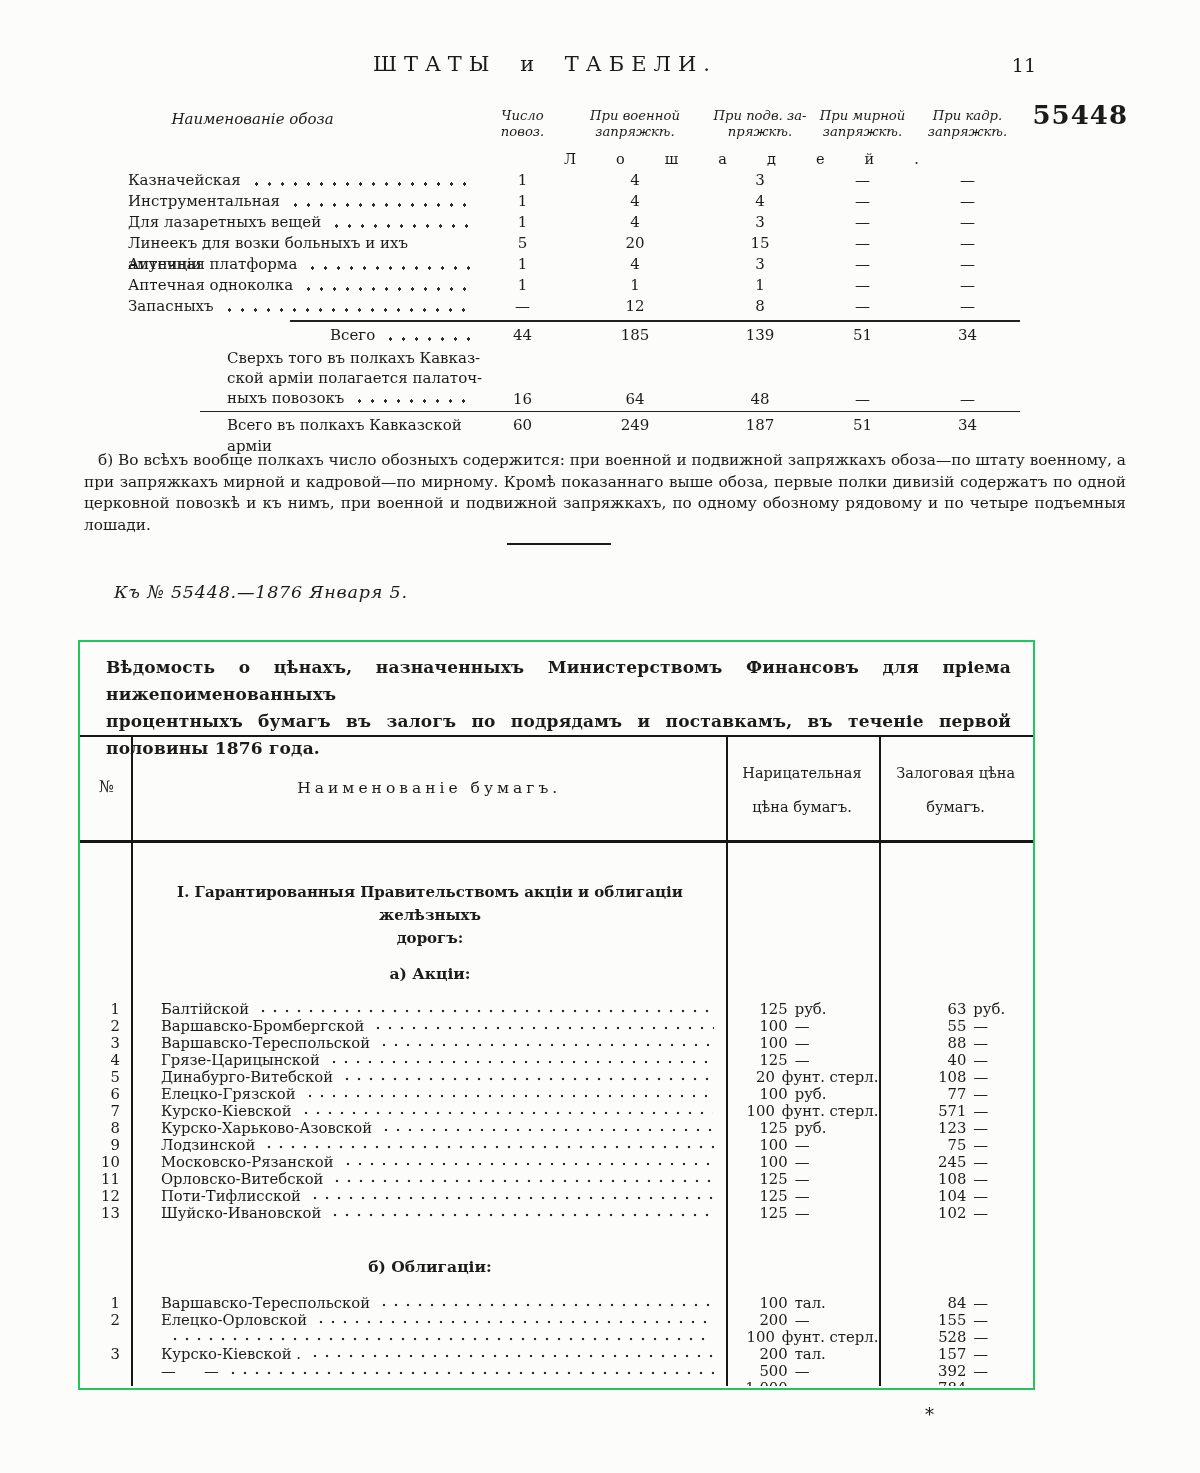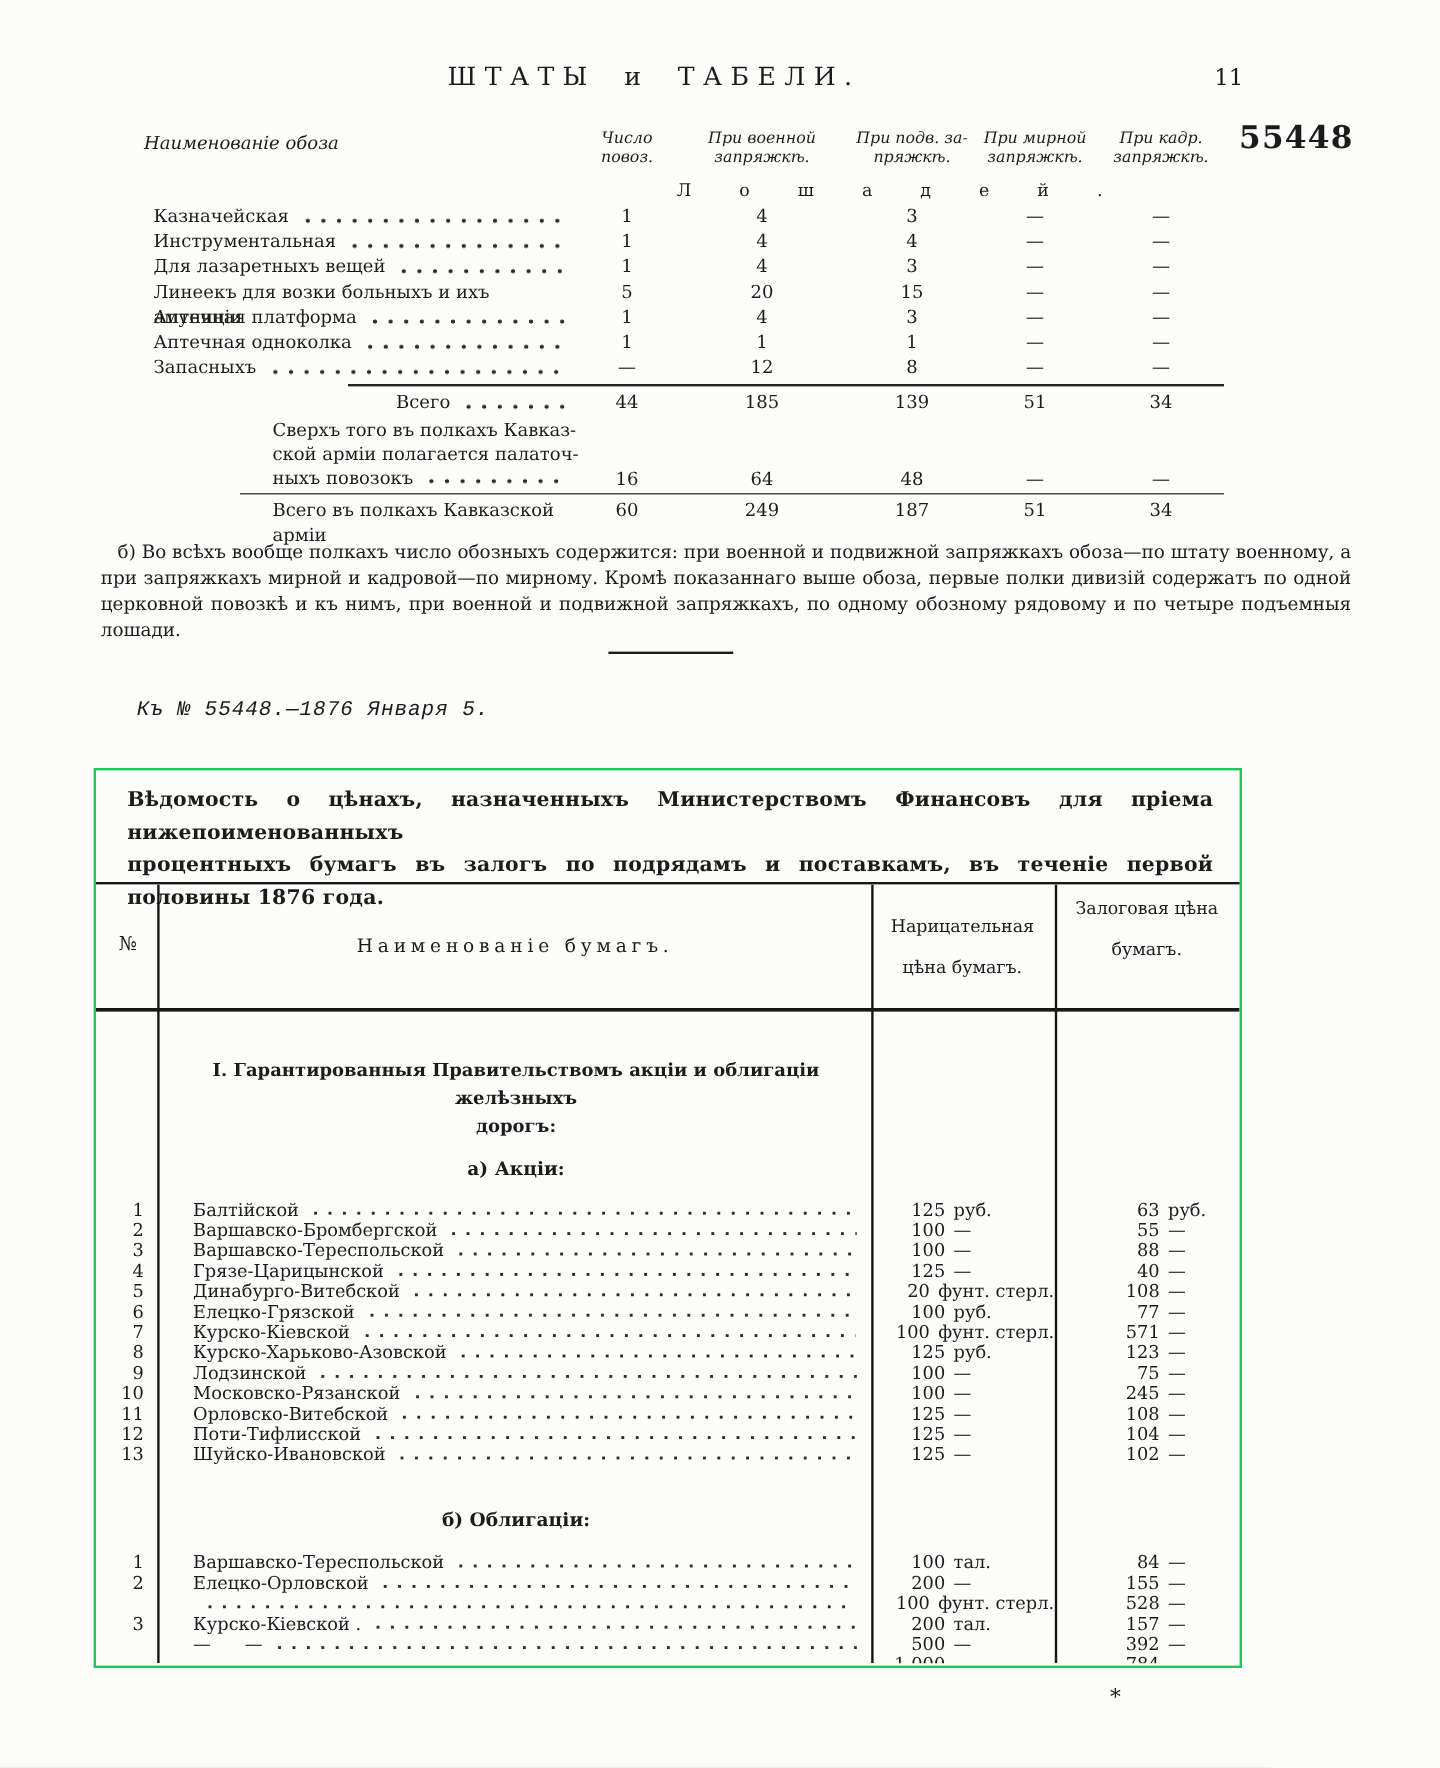--- a/index.html
+++ b/index.html
@@ -12,21 +12,21 @@
 
   
   .main-title { position:absolute; top:52px; left:0; right:110px; text-align:center;
     font-size:21px; letter-spacing:7px; word-spacing:10px; }
   .page-num { position:absolute; top:54px; right:164px; font-size:19px; }
   .doc-num { position:absolute; top:100px; right:72px; font-size:26px; font-weight:bold; letter-spacing:1px; }
 
   
   .tt { position:absolute; left:120px; top:106px; width:900px; font-size:15px; }
   .tt-head { display:flex; height:44px; }
-  .tt-nh { width:365px; font-style:italic; font-size:15px; text-align:left; padding:4px 100px 0 0; }
+  .tt-nh { width:365px; font-style:italic; font-size:15px; text-align:center; padding:4px 100px 0 0; }
   .tt-heads { display:flex; width:535px; }
   .tt-heads div.tt-ch:nth-of-type(1){ width:75px; }
   .tt-heads div.tt-ch:nth-of-type(2){ width:150px; }
   .tt-heads div.tt-ch:nth-of-type(3){ width:100px; }
   .tt-heads div.tt-ch:nth-of-type(4){ width:105px; }
   .tt-heads div.tt-ch:nth-of-type(5){ width:105px; }
   .tt-ch { font-style:italic; font-size:13.2px; line-height:16px; text-align:center; padding-top:2px; }
   .tt-horses { height:20px; line-height:18px; padding-left:444px; letter-spacing:40px; font-size:14.5px; }
   .tt-row { display:flex; height:21px; line-height:21px; }
   .tt-name { width:365px; display:flex; padding-left:8px; }
@@ -41,34 +41,34 @@
   .tt-name.tot { padding-left:210px;text-align:right; }
   .tt-extra { display:flex; align-items:flex-end; margin-top:2px; }
   .tt-name.ex { display:block; padding-left:107px; line-height:20px; }
   .exl { display:flex; }
   .tt-row.grand .tt-name { padding-left:107px; }
 
   
   .fnb { position:absolute; left:84px; top:450px; width:1042px; font-size:15.3px;
     line-height:21.6px; text-align:justify; text-indent:14px; }
   .divider { position:absolute; left:507px; top:543px; width:104px; height:2px; background:#1c1c1c; }
-  .ref { position:absolute; left:114px; top:582px; font-style:italic; font-size:17.5px; letter-spacing:0.8px;font-family:Liberation Mono, monospace; }
+  .ref { position:absolute; left:114px; top:582px; font-style:italic; font-size:17.5px; letter-spacing:0.8px; }
 
   
   .box { position:absolute; left:78px; top:640px; width:957px; height:750px; border:2px solid #22c55e; }
   .box-title { height:95px; border-bottom:2px solid #171717; padding:12px 22px 0 26px;
     font-weight:bold; font-size:17px; line-height:27px; letter-spacing:0.2px; text-align:justify; }
   .tbl { position:relative; height:649px; overflow:hidden; }
   .vl { position:absolute; top:0; bottom:0; width:2px; background:#171717; }
   .vl1{left:51px}.vl2{left:646px}.vl3{left:799px}
   .chrow { display:flex; height:106px; border-bottom:3px solid #171717; }
   .ch-num { width:53px; text-align:center; font-size:16px; padding-top:40px; }
   .ch-name { width:594px; text-align:center; font-size:15.5px; letter-spacing:4px; padding-top:42px; }
   .ch-nom { width:153px; text-align:center; font-size:14.5px; padding-top:19px; line-height:34px; }
-  .ch-pl { width:155px; text-align:center; font-size:14.5px; padding-top:4px; line-height:34px; }
+  .ch-pl { width:155px; text-align:center; font-size:14.5px; padding-top:19px; line-height:34px; }
   .tbody { padding-top:38px; font-size:14.8px; }
   .sec { margin-left:53px; width:594px; text-align:center; font-weight:bold; font-size:15px; line-height:23px; }
   .sub { margin:14px 0 16px 53px; width:594px; text-align:center; font-weight:bold;
     font-size:15.5px; height:20px; line-height:20px; }
   .subb { margin-top:36px; margin-bottom:17px; }
   .prow { display:flex; height:17px; line-height:17px; }
   .p-num { width:53px; text-align:right; padding-right:13px; }
   .p-name { width:594px; display:flex; padding-left:28px; }
   .pn-text { white-space:pre; }
   .pl.leader { margin:0 12px 4px 8px; background-size:12px 4px;

